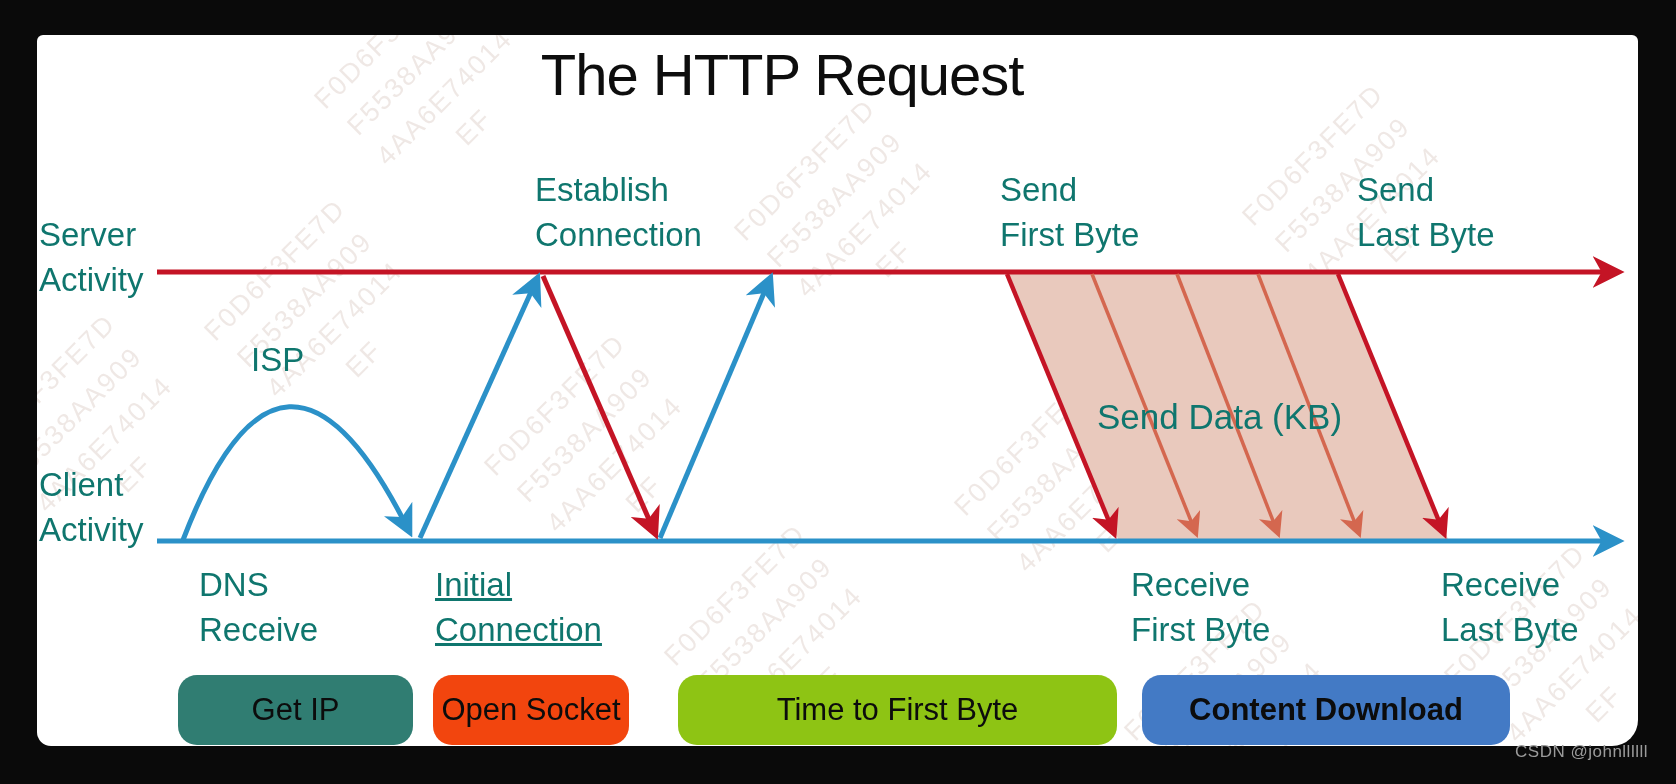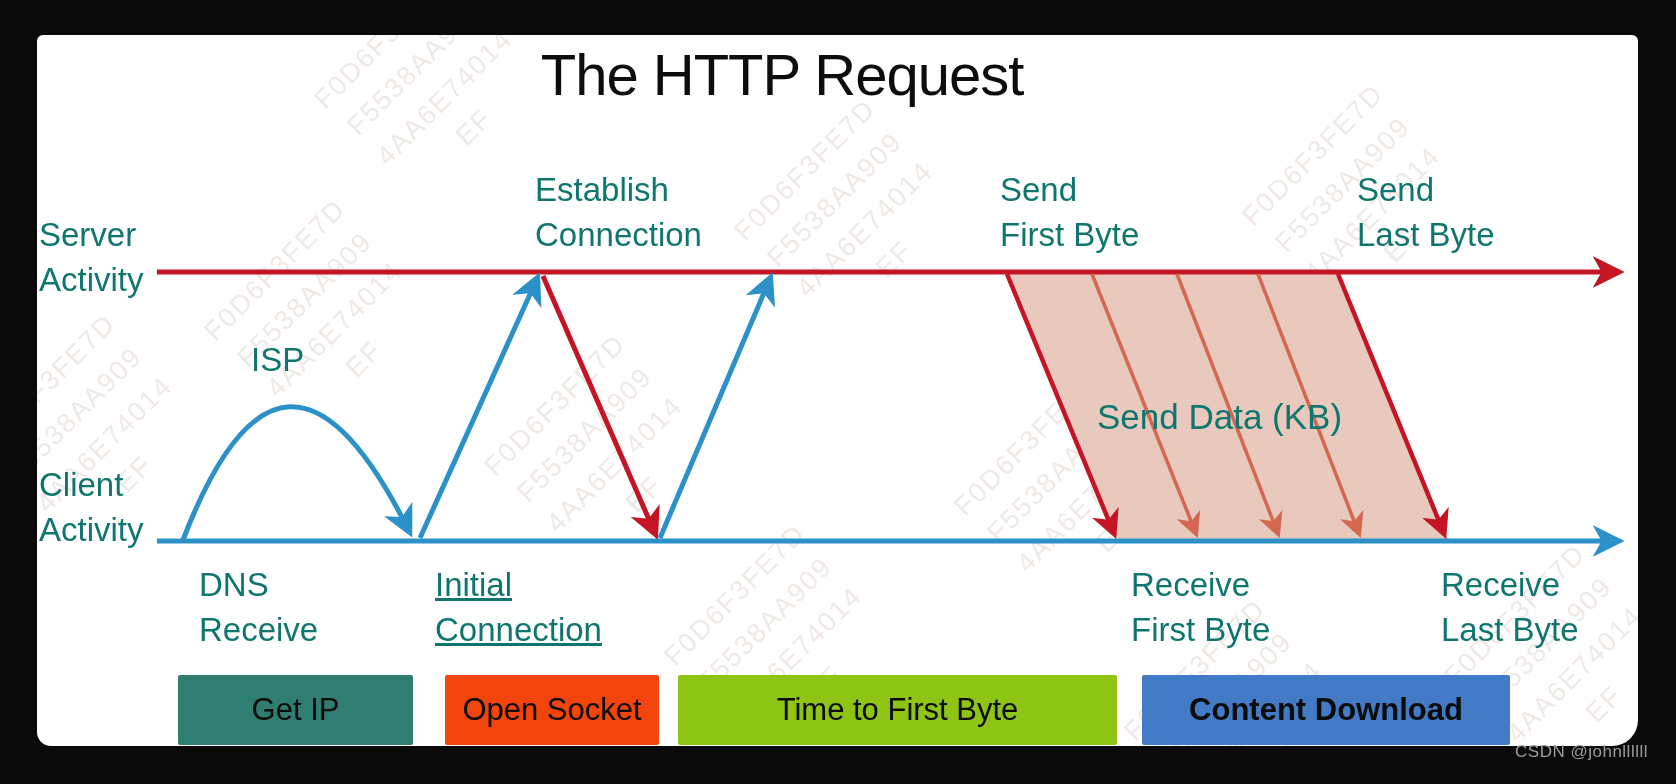--- a/index.html
+++ b/index.html
@@ -49,26 +49,26 @@
   #lbl-isp       { left:214px; top:303px; }
   #lbl-dns       { left:162px; top:528px; }
   #lbl-initconn  { left:398px; top:528px;text-decoration:underline; }
   #lbl-inithttp  { left:642px; top:528px; }
   #lbl-recvfirst { left:1094px; top:528px; }
   #lbl-recvlast  { left:1404px; top:528px; }
   #lbl-senddata  { left:1060px; top:342px; font-size:35px;margin-top:16px; }
 
   .phase {
     position:absolute; top:640px; height:70px; z-index:3;
-    border-radius:2px;
+    border-radius:19px;
     display:flex; align-items:center; justify-content:center;
     font-size:31px; color:#0c0c0c;
   }
   #phase-0 { left:141px;  width:235px; background:var(--phase-0,#307d72); }
-  #phase-1 { left:396px;  width:214px; background:var(--phase-1,#f2450e);margin-left:12px; }
+  #phase-1 { left:396px;  width:196px; background:var(--phase-1,#f2450e); }
   #phase-2 { left:641px;  width:439px; background:var(--phase-2,#8ec414); }
   #phase-3 { left:1105px; width:368px; background:var(--phase-3,#437ac5);font-weight:bold; }
 
   #credit {
     position:absolute; right:28px; top:742px; z-index:4;
     font-size:17px; color:#9b9b9b; letter-spacing:0.5px;
   }
 </style>
 </head>
 <body>

